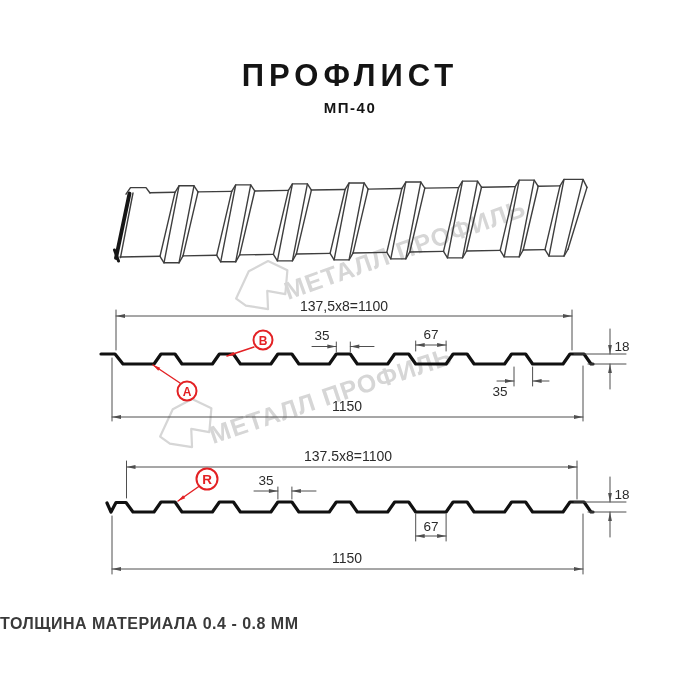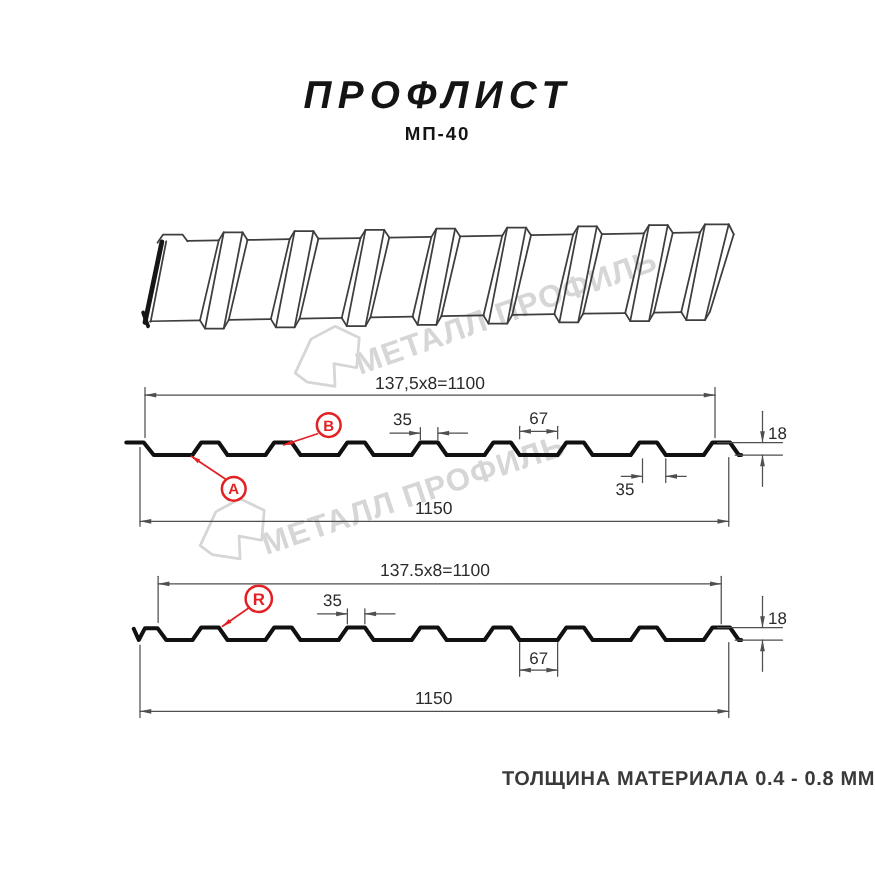--- a/index.html
+++ b/index.html
@@ -1,22 +1,22 @@
 <!DOCTYPE html>
 <html><head>
 <meta charset="utf-8">
 <style>
   html,body{margin:0;padding:0;background:#ffffff;}
   .page{position:relative;width:700px;height:700px;background:#ffffff;overflow:hidden;
         font-family:"Liberation Sans", sans-serif;}
   .title{position:absolute;top:58px;left:0;width:700px;text-align:center;
-         font-size:31px;font-weight:700;letter-spacing:5px;color:#141414;font-style:italic;}
+         font-size:31px;font-weight:700;letter-spacing:5px;color:#141414;}
   .subtitle{position:absolute;top:99px;left:0;width:700px;text-align:center;
          font-size:15px;font-weight:700;letter-spacing:1.5px;color:#141414;}
-  .footer{position:absolute;top:615px;left:0;width:700px;text-align:right;
+  .footer{position:absolute;top:615px;left:0;width:700px;text-align:left;
          font-size:16px;font-weight:700;letter-spacing:.5px;color:#3a3a3a;}
   svg{position:absolute;top:0;left:0;}
   .dim{font-family:"Liberation Sans", sans-serif;font-size:13.5px;fill:#2b2b2b;}
   .dim-big{font-family:"Liberation Sans", sans-serif;font-size:14px;fill:#2b2b2b;}
   .red-label{font-family:"Liberation Sans", sans-serif;font-size:12px;font-weight:700;}
   .wm{font-family:"Liberation Sans", sans-serif;font-size:25px;font-weight:700;letter-spacing:1px;}
 </style>
 </head>
 <body>
 

